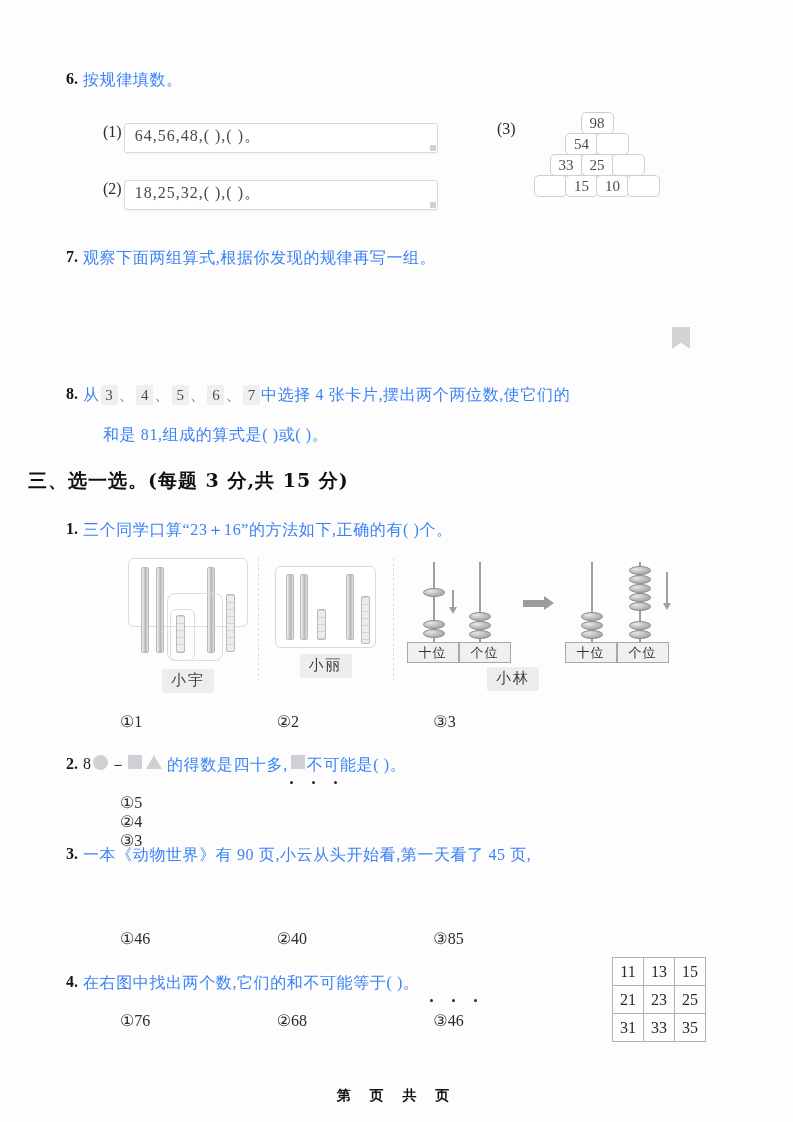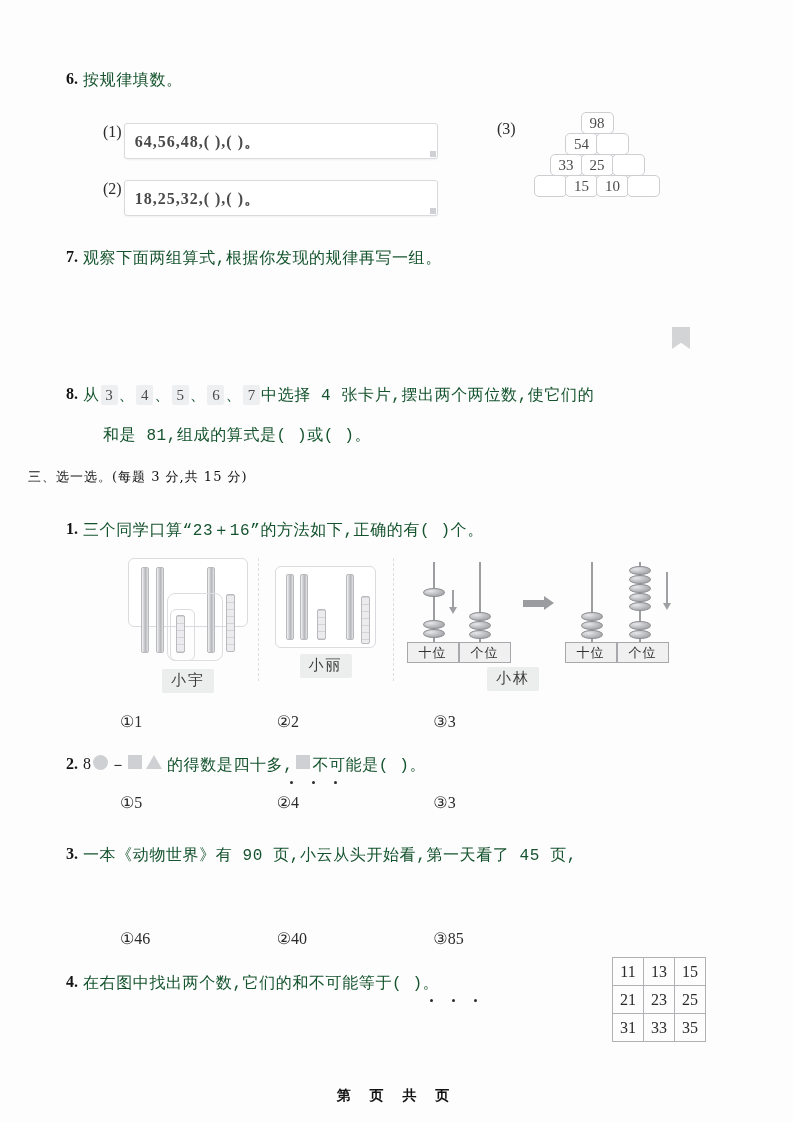--- a/index.html
+++ b/index.html
@@ -29,48 +29,47 @@
   }
   .q-num {
     font-weight: bold;
     font-size: 16px;
     font-family: "Liberation Serif", serif;
     margin-right: 5px;
     letter-spacing: 0;
     color: #141414;
   }
   .cn {
-    font-family: Liberation Mono, monospace;
+    font-family: Liberation Serif, serif;
     font-size: 16px;
     letter-spacing: 0.6px;
-    color: #14532d;
+    color: #3b82f6;
     white-space: nowrap;
   }
   .num {
     font-family: "Liberation Serif", serif;
     font-size: 16px;
   }
 
   
   #q6-title { left: 66px; top: 70px; }
 
   .seq-label {
     font-family: "Liberation Serif", serif;
     font-size: 16px;
     color: #2a2a2a;
     margin-right: 2px;
   }
   .seq-box {
     border: 1px solid #d9dade;
     border-radius: 3px;
     background: #ffffff;
-    padding: 8px 10px 5px 10px;
+    padding: 2px 10px 5px 10px;
     box-shadow: 0 1px 2px rgba(0,0,0,0.05);
     position: relative;
-    font-weight: bold;
   }
   .seq-box .seq-text {
     font-family: "Liberation Serif", serif;
     font-size: 16px;
     color: #4a4a4a;
     letter-spacing: 1px;
     white-space: nowrap;
   }
   .seq-corner {
     position: absolute;
@@ -178,22 +177,22 @@
     vertical-align: -3px;
     margin: 0 1px;
   }
 
   
   #section-three {
     position: absolute;
     left: 28px;
     top: 468px;
     font-family: "DejaVu Serif", "Liberation Serif", serif;
-    font-weight: normal;
-    font-size: 13px;
+    font-weight: bold;
+    font-size: 19px;
     letter-spacing: 1px;
     color: #101010;
     white-space: nowrap;
   }
 
   
   #q1-title { left: 66px; top: 520px; }
 
   #q1-figures {
     position: absolute;
@@ -322,21 +321,21 @@
     font-family: "Liberation Serif", serif;
     font-size: 16px;
     color: #2b2b2b;
     white-space: nowrap;
   }
 
   #q1-opts { left: 120px; top: 712px; }
 
   
   #q2-title { left: 66px; top: 755px; }
-  #q2-opts { left: 120px; top: 793px; }
+  #q2-opts { left: 120px; top: 793px; flex-direction: column; }
 
   .shape-circle {
     display: inline-block;
     width: 15px; height: 15px;
     border-radius: 50%;
     background: #cfd0d3;
     vertical-align: -2px;
     margin: 0 2px;
   }
   .shape-square {
@@ -593,20 +592,25 @@
   </div>
 
   <div class="q-row" id="q4-title">
     <span class="q-num">4.</span>
     <span class="cn">在右图中找出两个数,它们的和不可能等于(        )。</span>
   </div>
   <div class="emph-dots" id="q4-dots">
     <span></span>
       <span></span>
       <span></span>
+  </div>
+  <div class="opts" id="q4-opts">
+    <span class="opt">①76</span>
+    <span class="opt">②68</span>
+    <span class="opt">③46</span>
   </div>
 
   <table id="grid-table">
     <tbody>
         <tr>
       <td>11</td>
       <td>13</td>
       <td>15</td>
     </tr>
     <tr>

